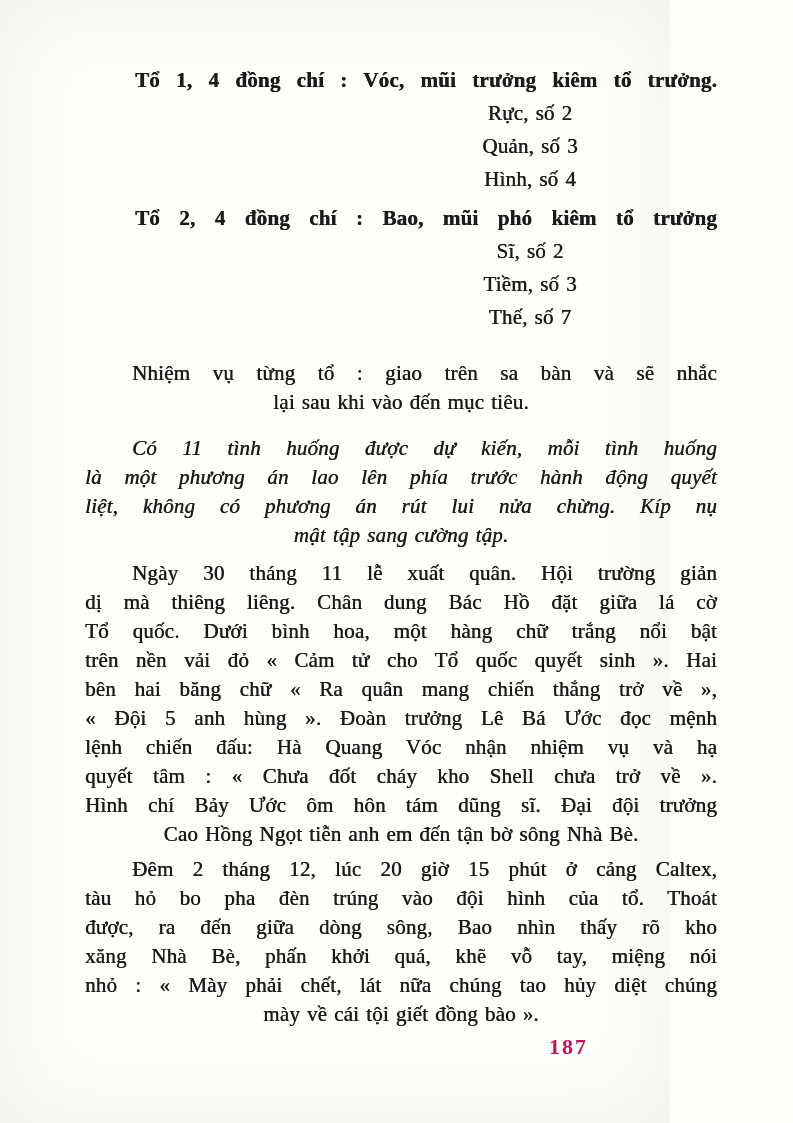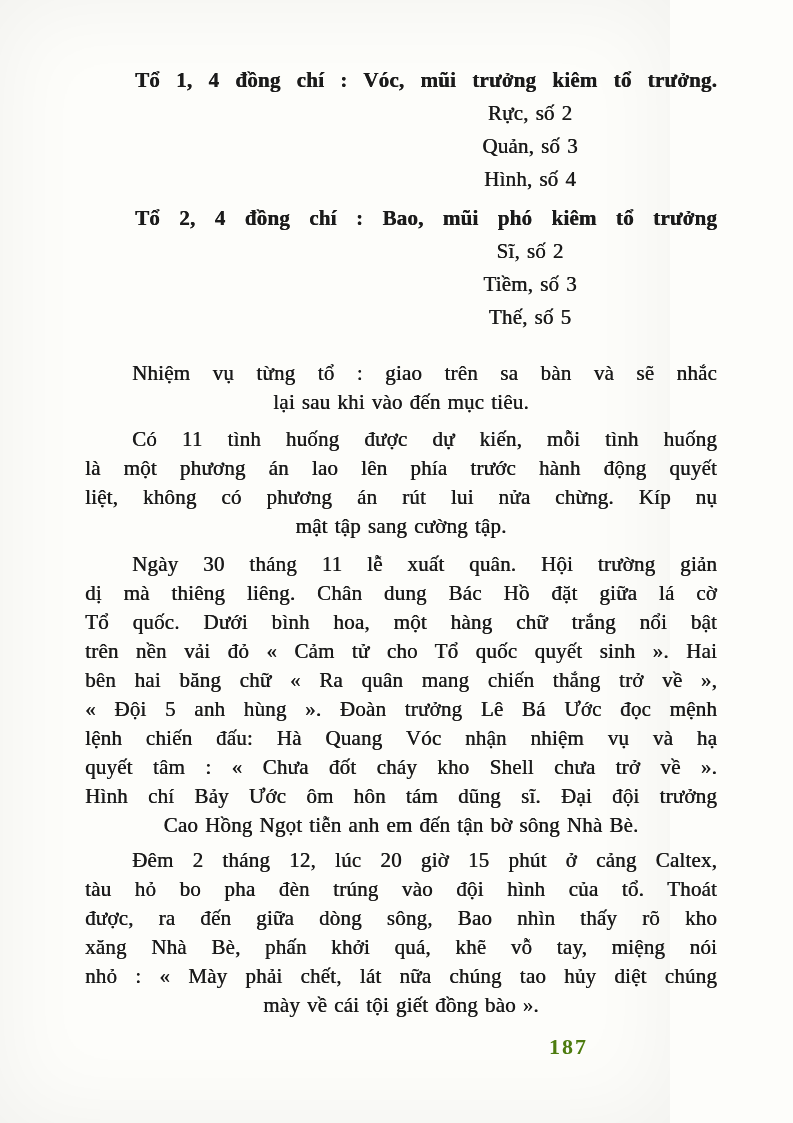--- a/index.html
+++ b/index.html
@@ -34,51 +34,51 @@
   }
   .first { text-indent: 47px; }
   .heading {
     font-weight: bold;
     padding-left: 50px;
     word-spacing: 4px;
   }
   .member { padding-left: 258px; }
   .team2 { margin-top: 6px; }
   .p1 { margin-top: 25px; }
-  .p2 { margin-top: 8px; }
+  .p2 { margin-top: 17px; font-style: italic; }
   .p3 { margin-top: 9px; }
   .p4 { margin-top: 6px; }
   .pageno {
     position: absolute;
     top: 1034px; right: 82px;
     font-size: 22px;
     font-weight: bold;
     letter-spacing: 2px;
-    color: #4d7c0f;
+    color: #be185d;
     text-align: right;
   }
 </style>
 </head>
 <body>
 
 <main class="page">
   <div class="content">
 
     <section class="team">
       <div class="ln t heading just">Tổ 1, 4 đồng chí : Vóc, mũi trưởng kiêm tổ trưởng.</div>
       <div class="ln t member">Rực, số 2</div>
       <div class="ln t member">Quản, số 3</div>
       <div class="ln t member">Hình, số 4</div>
     </section>
 
     <section class="team team2">
       <div class="ln t heading just">Tổ 2, 4 đồng chí : Bao, mũi phó kiêm tổ trưởng</div>
       <div class="ln t member">Sĩ, số 2</div>
       <div class="ln t member">Tiềm, số 3</div>
-      <div class="ln t member">Thế, số 5</div>
+      <div class="ln t member">Thế, số 7</div>
     </section>
 
     <section class="para p1">
       <div class="ln b first just">Nhiệm vụ từng tổ : giao trên sa bàn và sẽ nhắc</div>
       <div class="ln b">lại sau khi vào đến mục tiêu.</div>
     </section>
 
     <section class="para p2">
       <div class="ln b first just">Có 11 tình huống được dự kiến, mỗi tình huống</div>
       <div class="ln b just">là một phương án lao lên phía trước hành động quyết</div>

